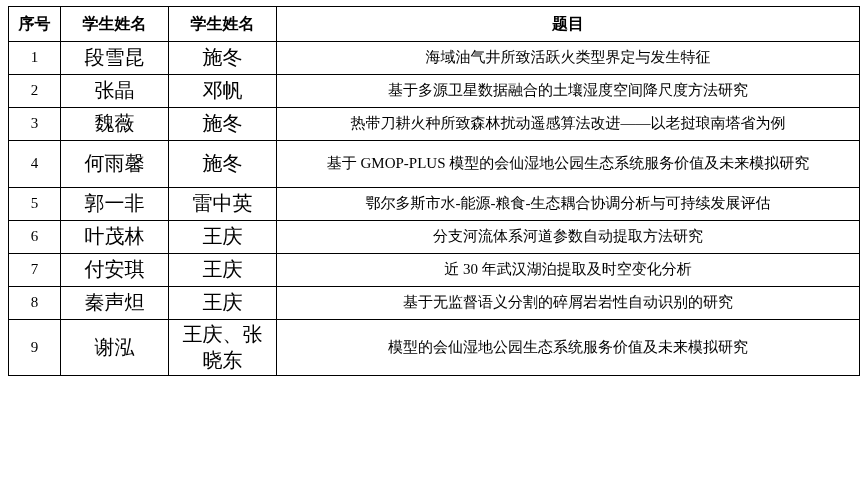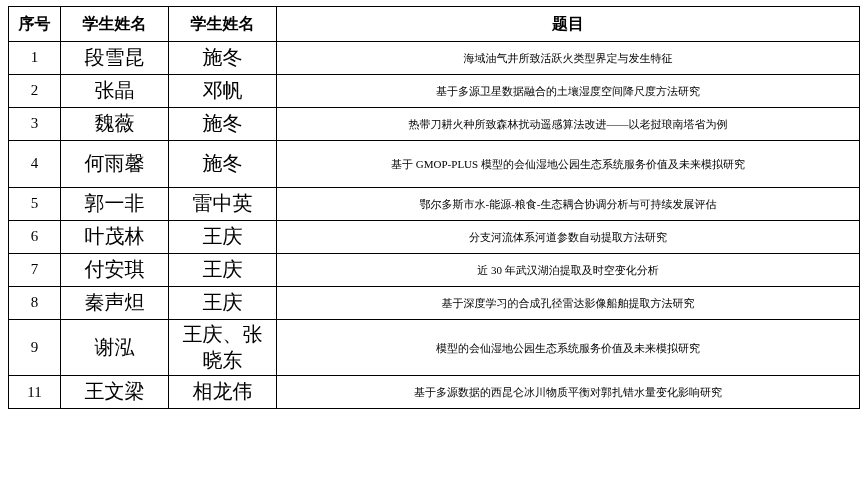--- a/index.html
+++ b/index.html
@@ -45,21 +45,21 @@
 
   td.cell-index {
     font-size: 15px;
     font-family: "Liberation Serif", "DejaVu Serif", serif;
   }
   td.cell-student,
   td.cell-advisor {
     font-size: 20px;
   }
   td.cell-title {
-    font-size: 11px;
+    font-size: 15px;
     padding-left: 10px;
     padding-right: 10px;
   }
   tr.row { height: 33px; }
   tr.row-tall { height: 47px; }
 </style>
 </head>
 <body>
 
 <div class="sheet">
@@ -118,29 +118,23 @@
       <tr class="row">
         <td class="cell-index">7</td>
         <td class="cell-student">付安琪</td>
         <td class="cell-advisor">王庆</td>
         <td class="cell-title">近 30 年武汉湖泊提取及时空变化分析</td>
       </tr>
       <tr class="row">
         <td class="cell-index">8</td>
         <td class="cell-student">秦声炟</td>
         <td class="cell-advisor">王庆</td>
-        <td class="cell-title">基于深度学习的合成孔径雷达影像船舶提取方法研究</td>
+        <td class="cell-title">基于无监督语义分割的碎屑岩岩性自动识别的研究</td>
       </tr>
       <tr class="row-tall">
         <td class="cell-index">9</td>
         <td class="cell-student">谢泓</td>
         <td class="cell-advisor">王庆、张晓东</td>
         <td class="cell-title">模型的会仙湿地公园生态系统服务价值及未来模拟研究</td>
       </tr>
-      <tr class="row">
-        <td class="cell-index">11</td>
-        <td class="cell-student">王文梁</td>
-        <td class="cell-advisor">相龙伟</td>
-        <td class="cell-title">基于多源数据的西昆仑冰川物质平衡对郭扎错水量变化影响研究</td>
-      </tr>
     </tbody>
   </table>
 </div>
 
 </body></html>

